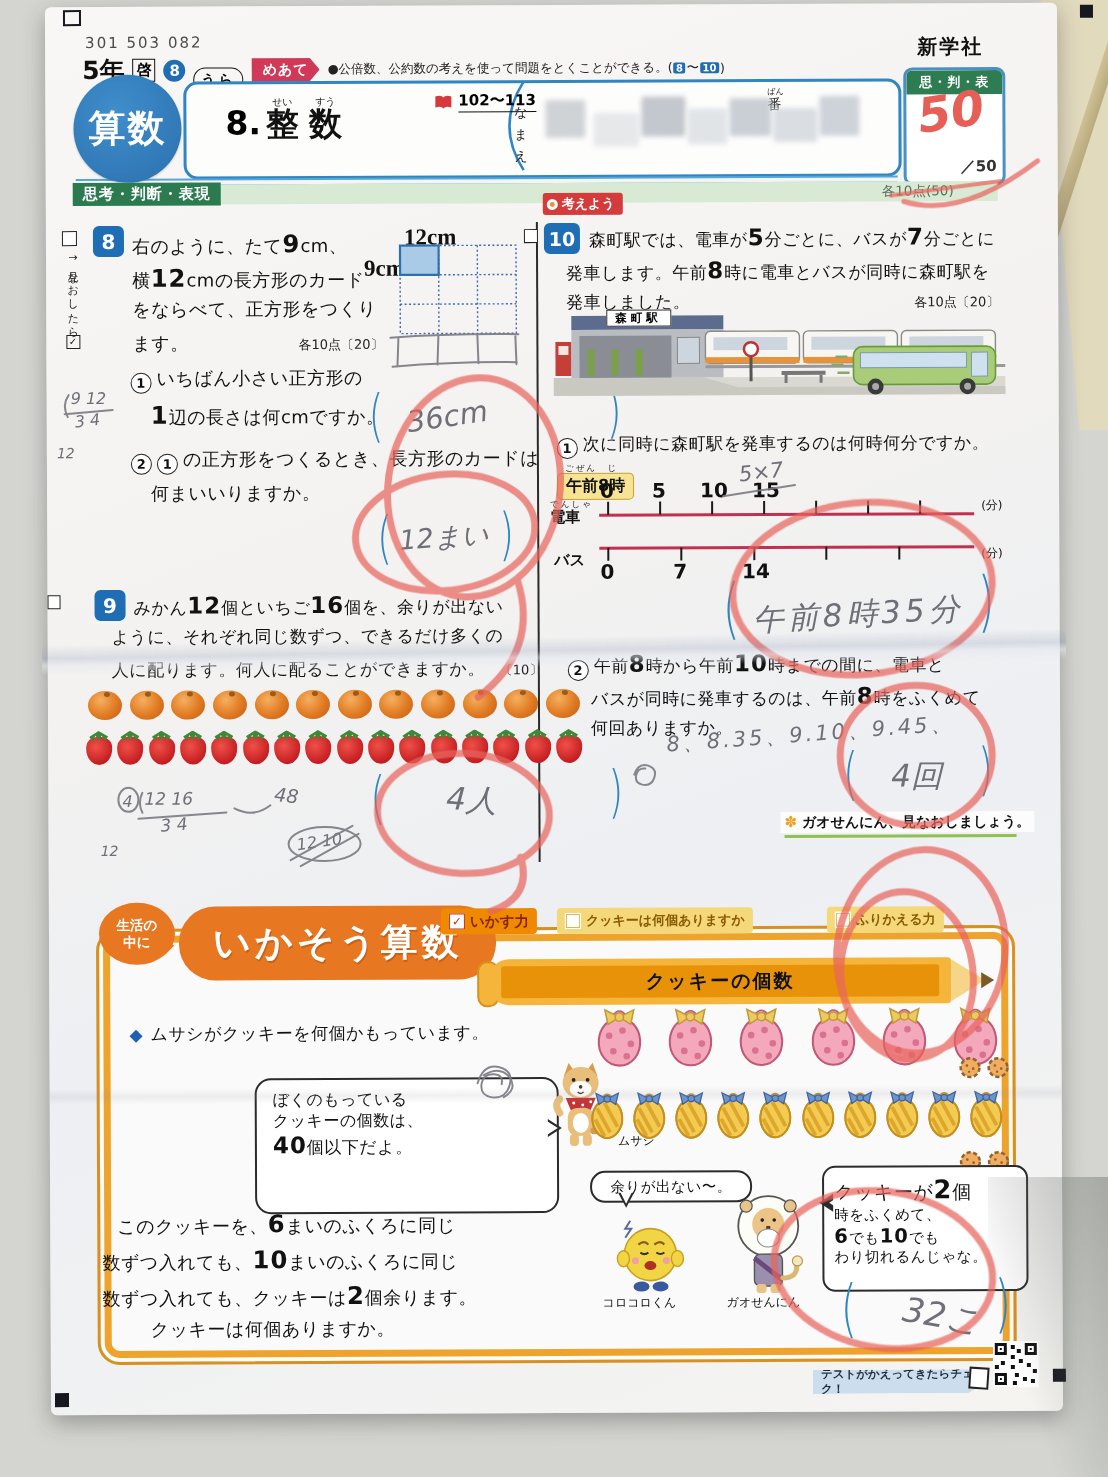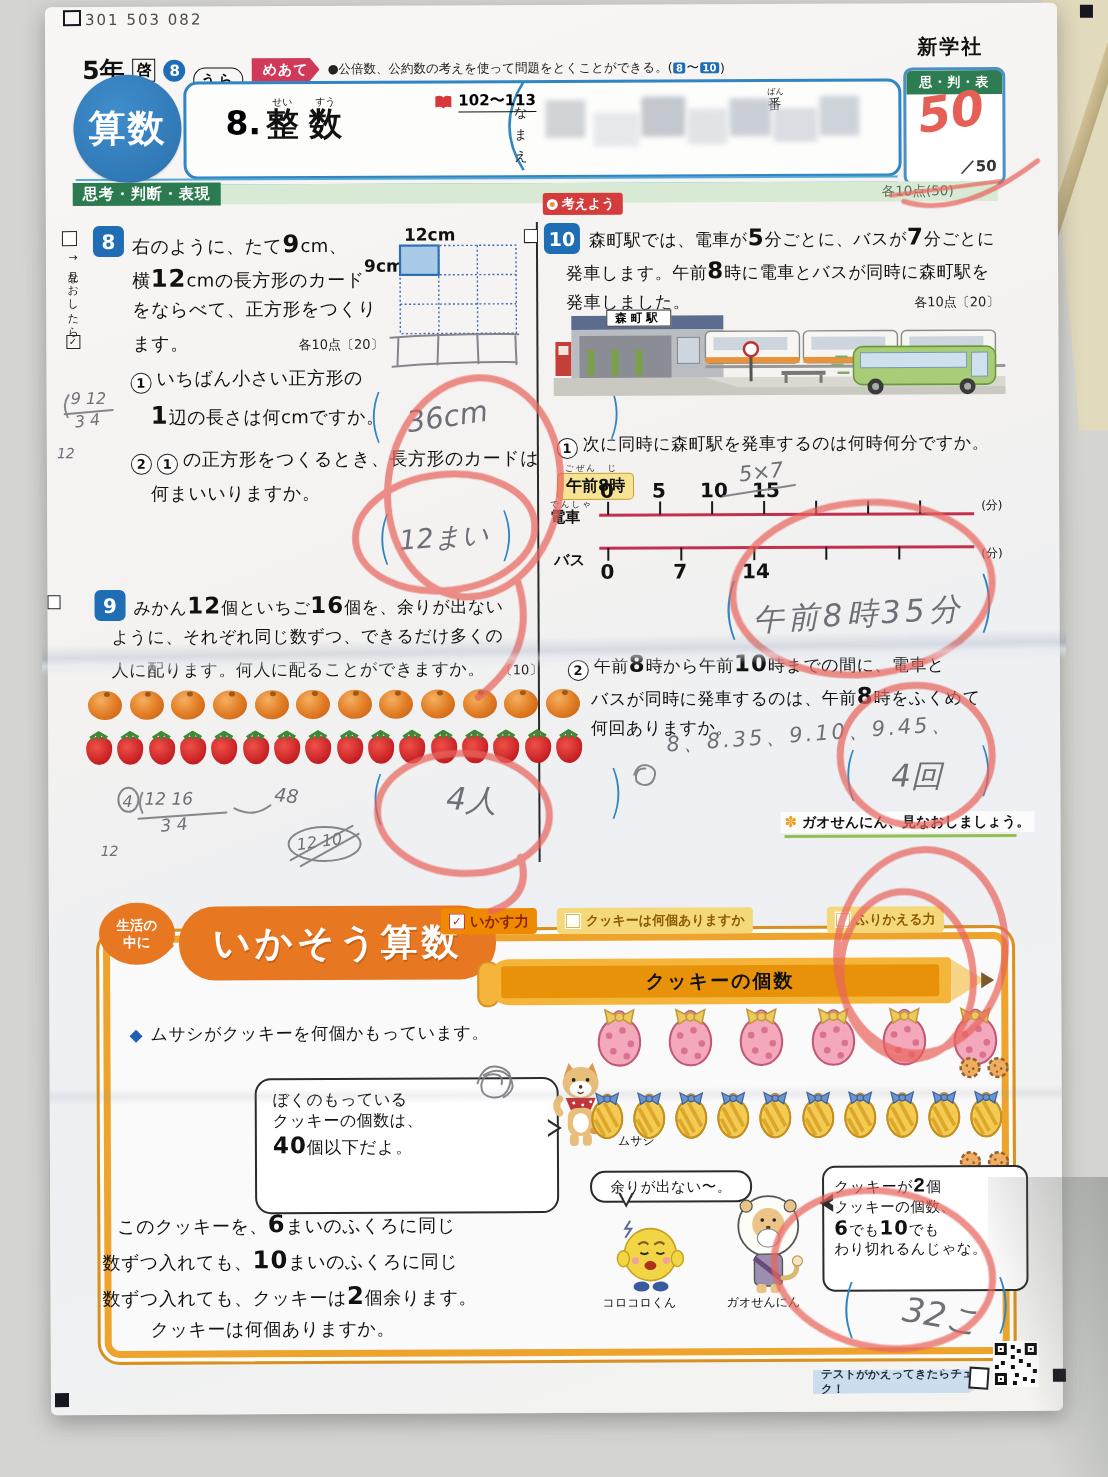--- a/index.html
+++ b/index.html
@@ -46,21 +46,21 @@
   
   .pnum{background:#1f6eb5;color:#fff;font-weight:bold;font-size:20px;border-radius:6px;display:flex;align-items:center;justify-content:center;}
   .chk{border:1.8px solid #222;background:#fff;}
   .margin-vert{writing-mode:vertical-rl;font-size:11px;color:#222;letter-spacing:1px;}
   .vchk{display:inline-flex;width:12px;height:12px;border:1.5px solid #222;font-size:10px;align-items:center;justify-content:center;margin-top:3px;}
   .jp-body{font-size:18px;color:#111;white-space:nowrap;letter-spacing:0.5px;}
   .jp-body.sm{font-size:17px;}
   .bignum{font-weight:bold;font-size:1.35em;letter-spacing:1px;}
   .pts{font-size:13px;color:#222;}
   .circnum{display:inline-flex;width:19px;height:19px;border:1.7px solid #222;border-radius:50%;align-items:center;justify-content:center;font-size:13px;font-weight:bold;margin-right:5px;vertical-align:-3px;background:#fff;}
-  .dlabel{font-size:17px;font-weight:bold;color:#111;}
+  .dlabel{font-size:23px;font-weight:bold;color:#111;font-family:Liberation Serif, serif;}
   .bparen{position:absolute;color:#2f86c2;font-size:38px;font-weight:300;transform:scaleY(1.5);}
   .hand{position:absolute;color:#6f6f78;font-style:italic;white-space:nowrap;}
   .redhand{position:absolute;color:#e65f56;font-style:italic;font-weight:bold;white-space:nowrap;}
   .fruit-row{display:flex;justify-content:space-between;position:absolute;}
   .fruit-orange{display:inline-block;width:34px;height:29px;border-radius:50%;background:radial-gradient(circle at 38% 32%,#f5b060,#e07a22 55%,#c05c14);position:relative;}
   .fruit-orange::after{content:"";position:absolute;left:46%;top:5%;width:6px;height:5px;border-radius:50%;background:#9a5a18;}
   .fruit-straw{display:inline-block;width:26px;height:28px;position:relative;background:radial-gradient(circle at 38% 35%,#ef5048,#c41e22 70%);border-radius:48% 48% 58% 58%/42% 42% 66% 66%;}
   .fruit-straw::before{content:"";position:absolute;top:-6px;left:3px;width:19px;height:10px;background:#3c8a38;clip-path:polygon(0 60%,18% 100%,34% 45%,50% 100%,66% 45%,82% 100%,100% 55%,50% 0);}
   
   .think-badge{background:#d43c3c;color:#fff;font-size:13px;font-weight:bold;border-radius:3px;display:flex;align-items:center;gap:4px;padding:2px 8px 2px 4px;}
@@ -148,21 +148,21 @@
   <div class="desk-tan"></div>
   <div class="stick"></div>
 
   <div class="paper">
 
     <div class="regsq outline" style="left:18px;top:3px;width:14px;height:12px;"></div>
     <div class="regsq" style="left:1035px;top:2px;width:13px;height:13px;"></div>
     <div class="regsq" style="left:4px;top:1386px;width:14px;height:14px;"></div>
     <div class="regsq" style="left:1002px;top:1366px;width:13px;height:13px;"></div>
 
-    <div class="abs code" style="left:40px;top:4px;">301 503 082</div>
+    <div class="abs code" style="left:40px;top:27px;">301 503 082</div>
     <div class="abs publisher" style="left:872px;top:30px;">新学社</div>
 
     <div class="abs" style="left:37px;top:41px;display:flex;align-items:center;gap:8px;">
       <span class="grade">5年</span>
       <span class="kei-box">啓</span>
       <span class="unit-circ">8</span>
       <span class="ura-oval">うら</span>
       <span class="meate">めあて</span>
       <span class="goal">
         <span>●公倍数、公約数の考えを使って問題をとくことができる。(</span>
@@ -567,22 +567,22 @@
       <ellipse cx="40" cy="46" rx="11" ry="9" fill="#fff" stroke="#888" stroke-width="1"></ellipse>
       <rect x="26" y="62" width="28" height="32" rx="6" fill="#9a8fae" stroke="#555" stroke-width="1.4"></rect>
       <path d="M26 66 L54 88" stroke="#6a4a7a" stroke-width="5"></path>
       <rect x="28" y="92" width="10" height="9" rx="3" fill="#e9c488"></rect>
         <rect x="42" y="92" width="10" height="9" rx="3" fill="#e9c488"></rect>
       <path d="M54 86 q16 0 14 -14" stroke="#d9b870" stroke-width="5" fill="none" stroke-linecap="round"></path>
         <circle cx="69" cy="69" r="5" fill="#f5e6c0" stroke="#b89850" stroke-width="1.2"></circle>
     </svg>
     <div class="char-name" style="left:676px;top:1290px;">ガオせんにん</div>
     <div class="bubble" style="left:772px;top:1162px;width:182px;height:108px;padding:7px 10px;border-radius:13px;">
-      <div class="bub-line jp-body sm" style="font-size:15px;font-family:Liberation Mono, monospace;">クッキーが<span class="bignum">2</span>個</div>
-      <div class="bub-line" style="font-size:14.5px;">クッキーの個数、</div>
+      <div class="bub-line jp-body sm" style="font-size:19px;">クッキーが<span class="bignum">2</span>個</div>
+      <div class="bub-line" style="font-size:14.5px;">時をふくめて、</div>
       <div class="bub-line jp-body sm" style="font-size:14.5px;"><span class="bignum">6</span>でも<span class="bignum">10</span>でも</div>
       <div class="bub-line" style="font-size:14.5px;">わり切れるんじゃな。</div>
       <span class="tail-l"></span>
     </div>
     <span class="bparen" style="left:790px;top:1280px;font-size:42px;">(</span>
     <span class="bparen" style="left:944px;top:1276px;font-size:42px;">)</span>
     <span class="hand" style="left:852px;top:1290px;font-size:34px;transform:rotate(10deg);">32こ</span>
 
     <div class="footer-band" style="left:762px;top:1366px;width:168px;height:24px;">テストがかえってきたらチェック！</div>
     <div class="abs chk" style="left:918px;top:1364px;width:16px;height:18px;transform:rotate(4deg);border-width:2.2px;"></div>

